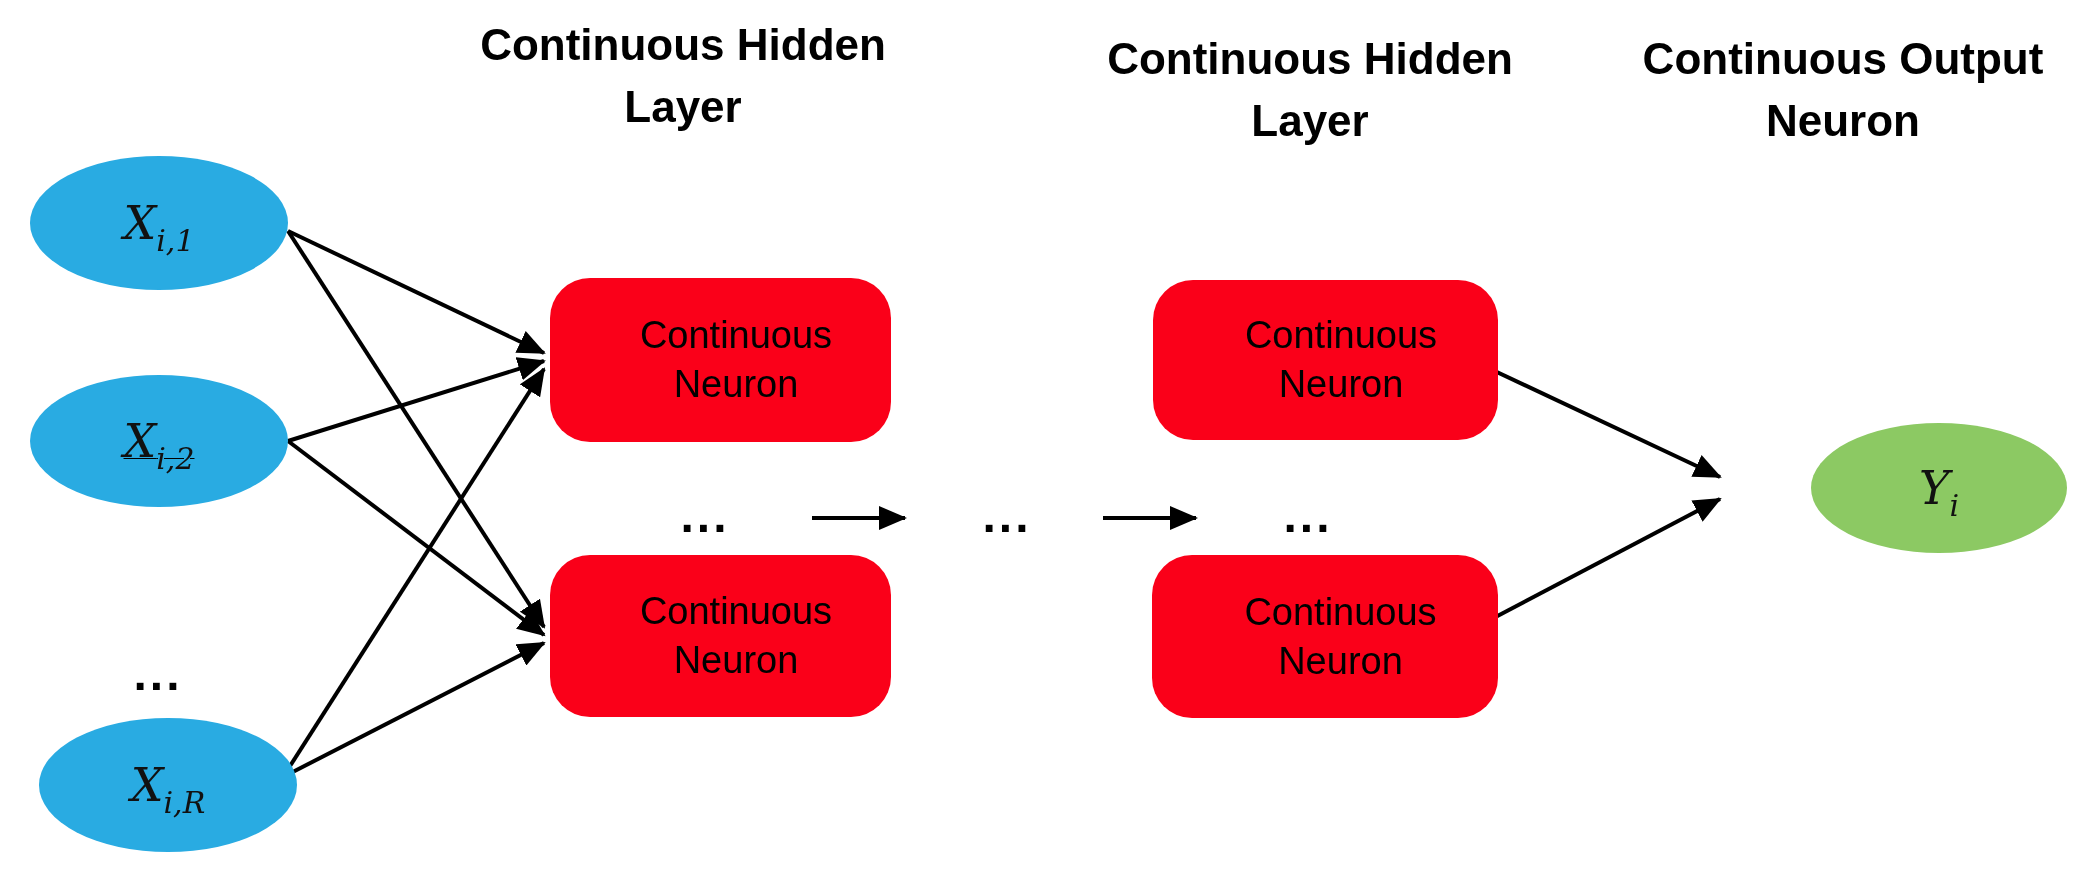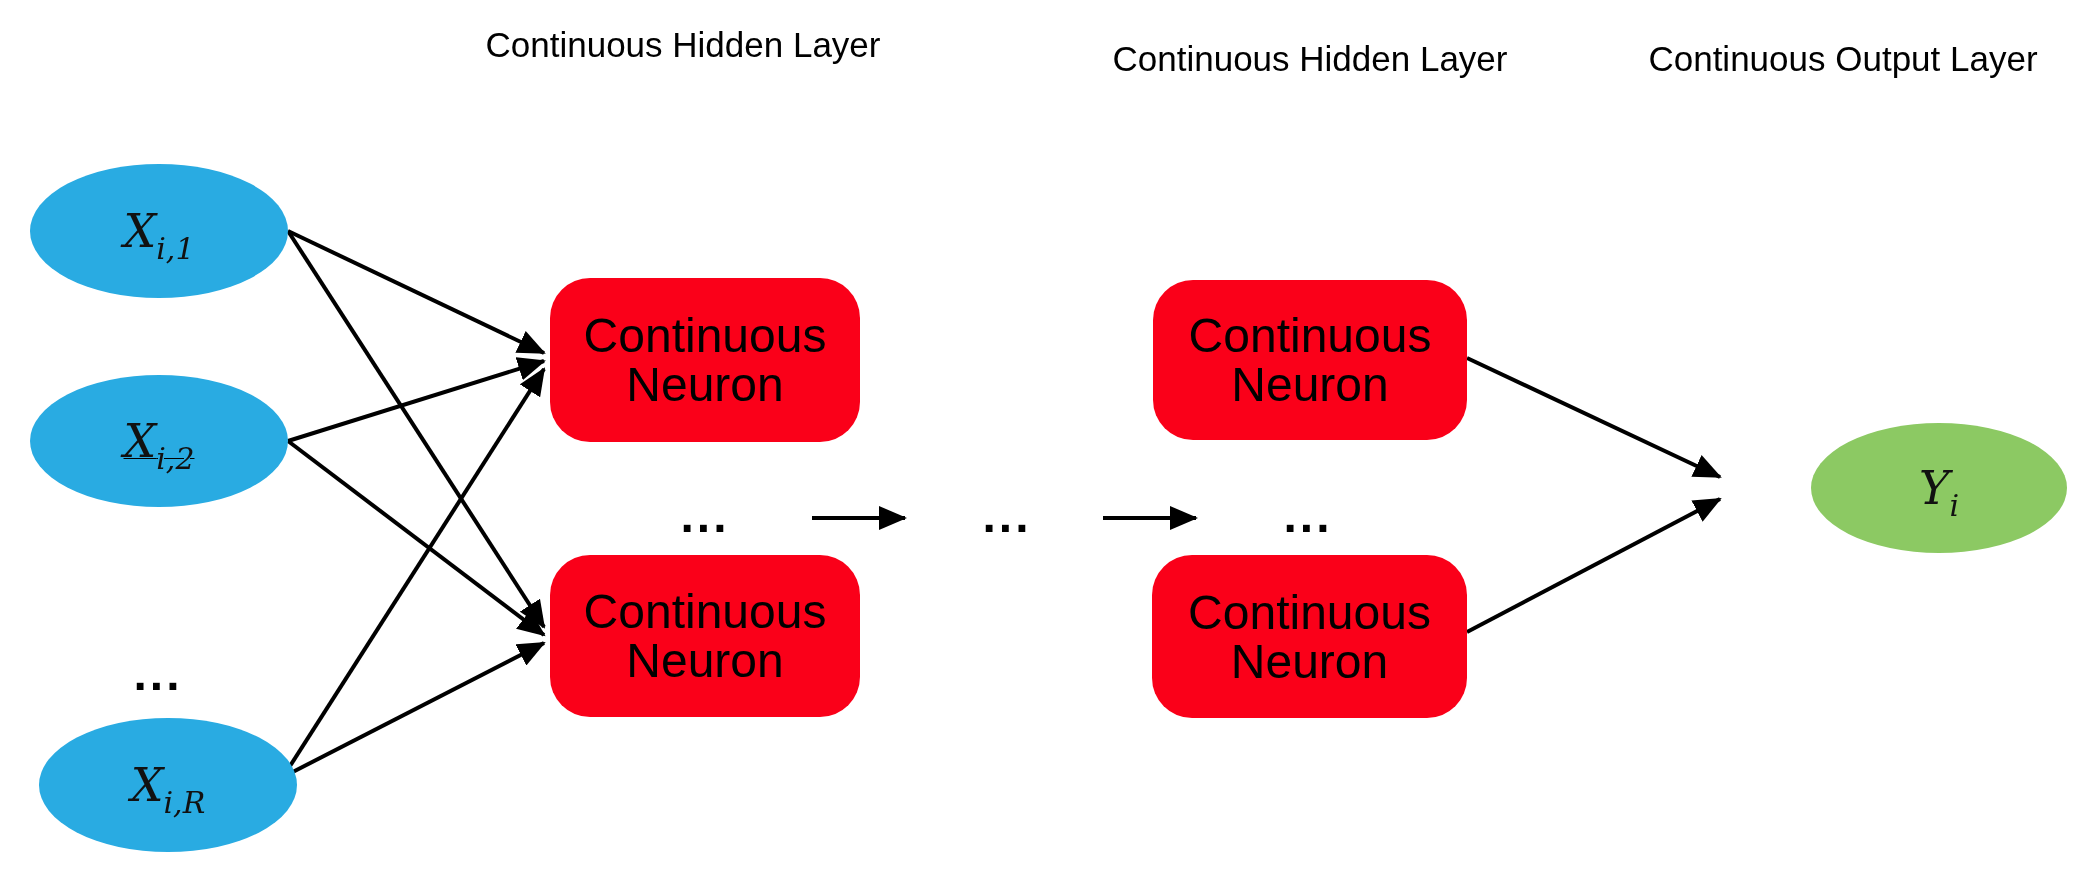--- a/index.html
+++ b/index.html
@@ -8,25 +8,26 @@
     width:2092px;height:880px;
     background:var(--c-background,#fff);
     font-family:"Liberation Sans",sans-serif;
     overflow:hidden;
   }
   
   .layer-title{
     position:absolute;
     transform:translateX(-50%);
     text-align:center;
-    font-size:35px;
+    font-size:44px;
     line-height:62px;
     color:var(--c-text,#000);
     width:460px;
     white-space:normal;
+    font-weight:bold;
   }
   .layer-title.single{width:auto;white-space:nowrap;}
   
   .ellipse{
     position:absolute;
     border-radius:50%;
     display:flex;align-items:center;justify-content:center;
   }
   .ellipse.input{background:var(--c-input-node,#29ABE2);}
   .ellipse.output{background:var(--c-output-node,#8CC963);}
@@ -43,23 +44,24 @@
     line-height:0;
     vertical-align:-12px;
   }
   
   .neuron{
     position:absolute;
     background:var(--c-hidden-node,#FA0019);
     border-radius:40px;
     display:flex;align-items:center;justify-content:center;
     text-align:center;
-    font-size:48px;
+    font-size:38px;
     line-height:49px;
     color:#000;
+    padding-left:31px;
   }
   .neuron .lbl{width:260px;}
   
   .dots{
     position:absolute;
     transform:translateX(-50%);
     font-size:48px;
     font-weight:700;
     letter-spacing:3px;
     line-height:48px;
@@ -96,23 +98,23 @@
 
     <path class="edge" marker-end="url(#arrow)" d="M812,518 L905,518"></path>
     <path class="edge" marker-end="url(#arrow)" d="M1103,518 L1196,518"></path>
 
     <path class="edge" marker-end="url(#arrow)" d="M1467,358 L1720,477"></path>
     <path class="edge" marker-end="url(#arrow)" d="M1467,632 L1720,499"></path>
   </svg>
 
   <div class="layer-title" style="left:683px;top:14px;">Continuous Hidden Layer</div>
   <div class="layer-title" style="left:1310px;top:28px;">Continuous Hidden Layer</div>
-  <div class="layer-title" style="left:1843px;top:28px;">Continuous Output Layer</div>
+  <div class="layer-title" style="left:1843px;top:28px;">Continuous Output Neuron</div>
 
-  <div class="ellipse input" style="left:30px;top:164px;width:258px;height:134px;">
+  <div class="ellipse input" style="left:30px;top:156px;width:258px;height:134px;">
     <span class="math"><span class="var">X</span><sub>i,1</sub></span>
   </div>
   <div class="ellipse input" style="left:30px;top:375px;width:258px;height:132px;text-decoration:underline;">
     <span class="math"><span class="var">X</span><sub>i,2</sub></span>
   </div>
   <div class="dots" style="left:158px;top:650px;">...</div>
   <div class="ellipse input" style="left:39px;top:718px;width:258px;height:134px;">
     <span class="math"><span class="var">X</span><sub>i,R</sub></span>
   </div>
 

